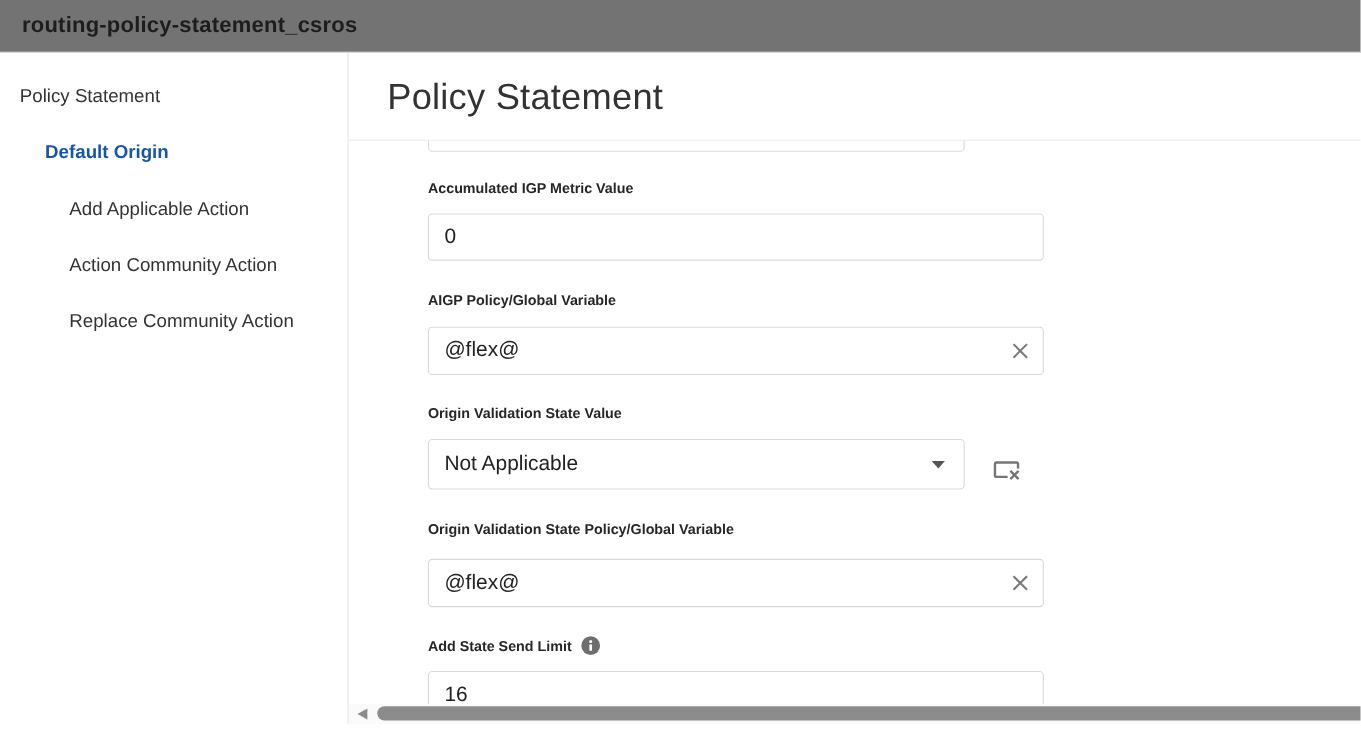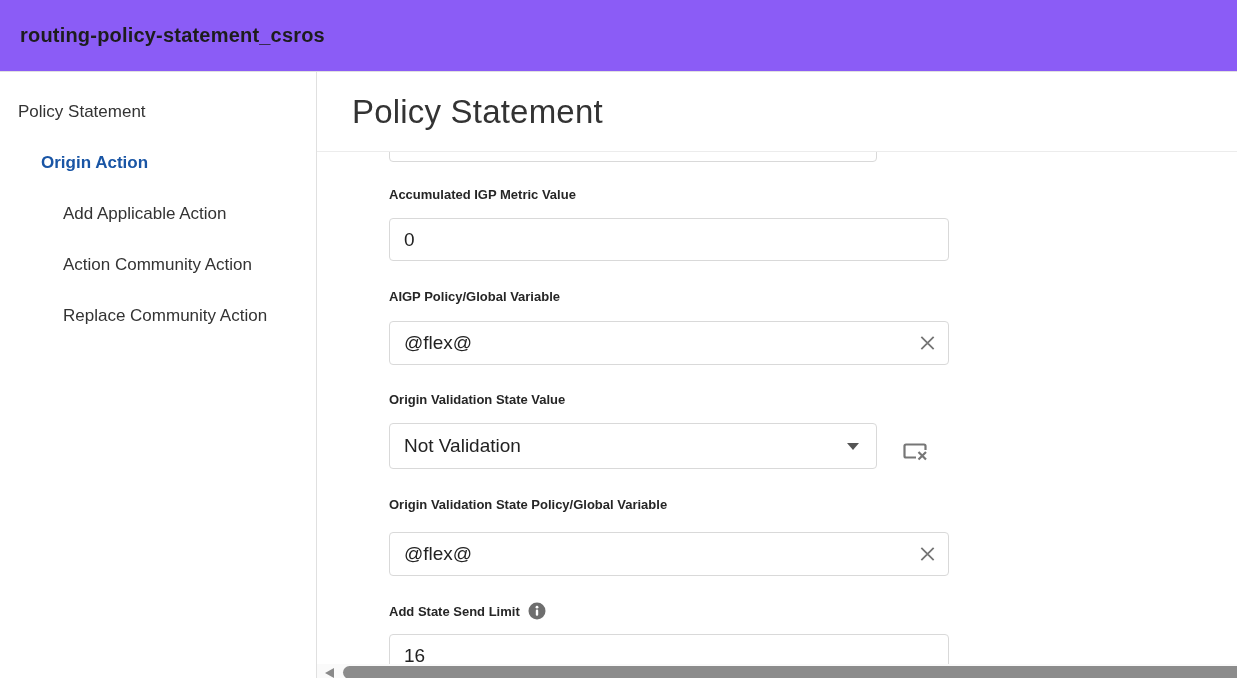--- a/index.html
+++ b/index.html
@@ -1,21 +1,21 @@
 <!DOCTYPE html>
 <html><head>
 <meta charset="utf-8">
 <style>
   * { margin:0; padding:0; box-sizing:border-box; }
   html,body { width:1237px; height:678px; background:#fff; overflow:hidden;
               font-family:"Liberation Sans", sans-serif; color:#222; }
 
   
-  .topbar { height:72px; border-bottom:1px solid #e0e0e0;
-            display:flex; align-items:center; padding:0 20px; background:#8b5cf6; }
+  .topbar { height:48px; border-bottom:1px solid #e0e0e0;
+            display:flex; align-items:center; padding:0 20px; background:#737373; }
   .topbar .win-title { font-size:20px; font-weight:700; color:#1d1d1d; letter-spacing:.2px; }
 
   
   .layout { display:flex; height:610px; }
 
   
   .sidebar { width:317px; border-right:1px solid #e0e0e0; background:#fff;
              padding-top:14px; flex:none; }
   .nav-item { height:51px; display:flex; align-items:center; font-size:17px;
               color:#333; cursor:pointer; white-space:nowrap; }
@@ -74,21 +74,21 @@
   <span class="win-title">routing-policy-statement_csros</span>
 </header>
 
 <div class="layout">
 
   <nav class="sidebar">
     <div class="nav-item lvl0">
       <span>Policy Statement</span>
     </div>
     <div class="nav-item lvl1 active">
-      <span>Origin Action</span>
+      <span>Default Origin</span>
     </div>
     <div class="nav-item lvl2">
       <span>Add Applicable Action</span>
     </div>
     <div class="nav-item lvl2">
       <span>Action Community Action</span>
     </div>
     <div class="nav-item lvl2">
       <span>Replace Community Action</span>
     </div>
@@ -118,21 +118,21 @@
         <input class="text-input" readonly="" value="@flex@" style="">
         <svg class="clear-x" viewBox="0 0 16 16">
           <path d="M2.2 2.2 L13.8 13.8 M13.8 2.2 L2.2 13.8" stroke="#777" stroke-width="1.7" fill="none"></path>
         </svg>
       </div>
 
       <label class="fld-label" style="top:240px;">
         <span>Origin Validation State Value</span>
       </label>
       <div class="dropdown" style="top:271px;">
-        <span>Not Validation</span>
+        <span>Not Applicable</span>
         <span class="dd-caret"></span>
       </div>
       <button class="dd-clear-btn" style="top:288px;">
         <svg width="28" height="24" viewBox="0 0 28 24">
           <rect x="2.5" y="4.5" width="21" height="13" rx="1.5" fill="none" stroke="#767676" stroke-width="2.2"></rect>
           <rect x="14" y="10" width="14" height="12" fill="#fff"></rect>
           <path d="M16.5 12 L24 19.5 M24 12 L16.5 19.5" stroke="#767676" stroke-width="2.2" fill="none"></path>
         </svg>
       </button>
 

